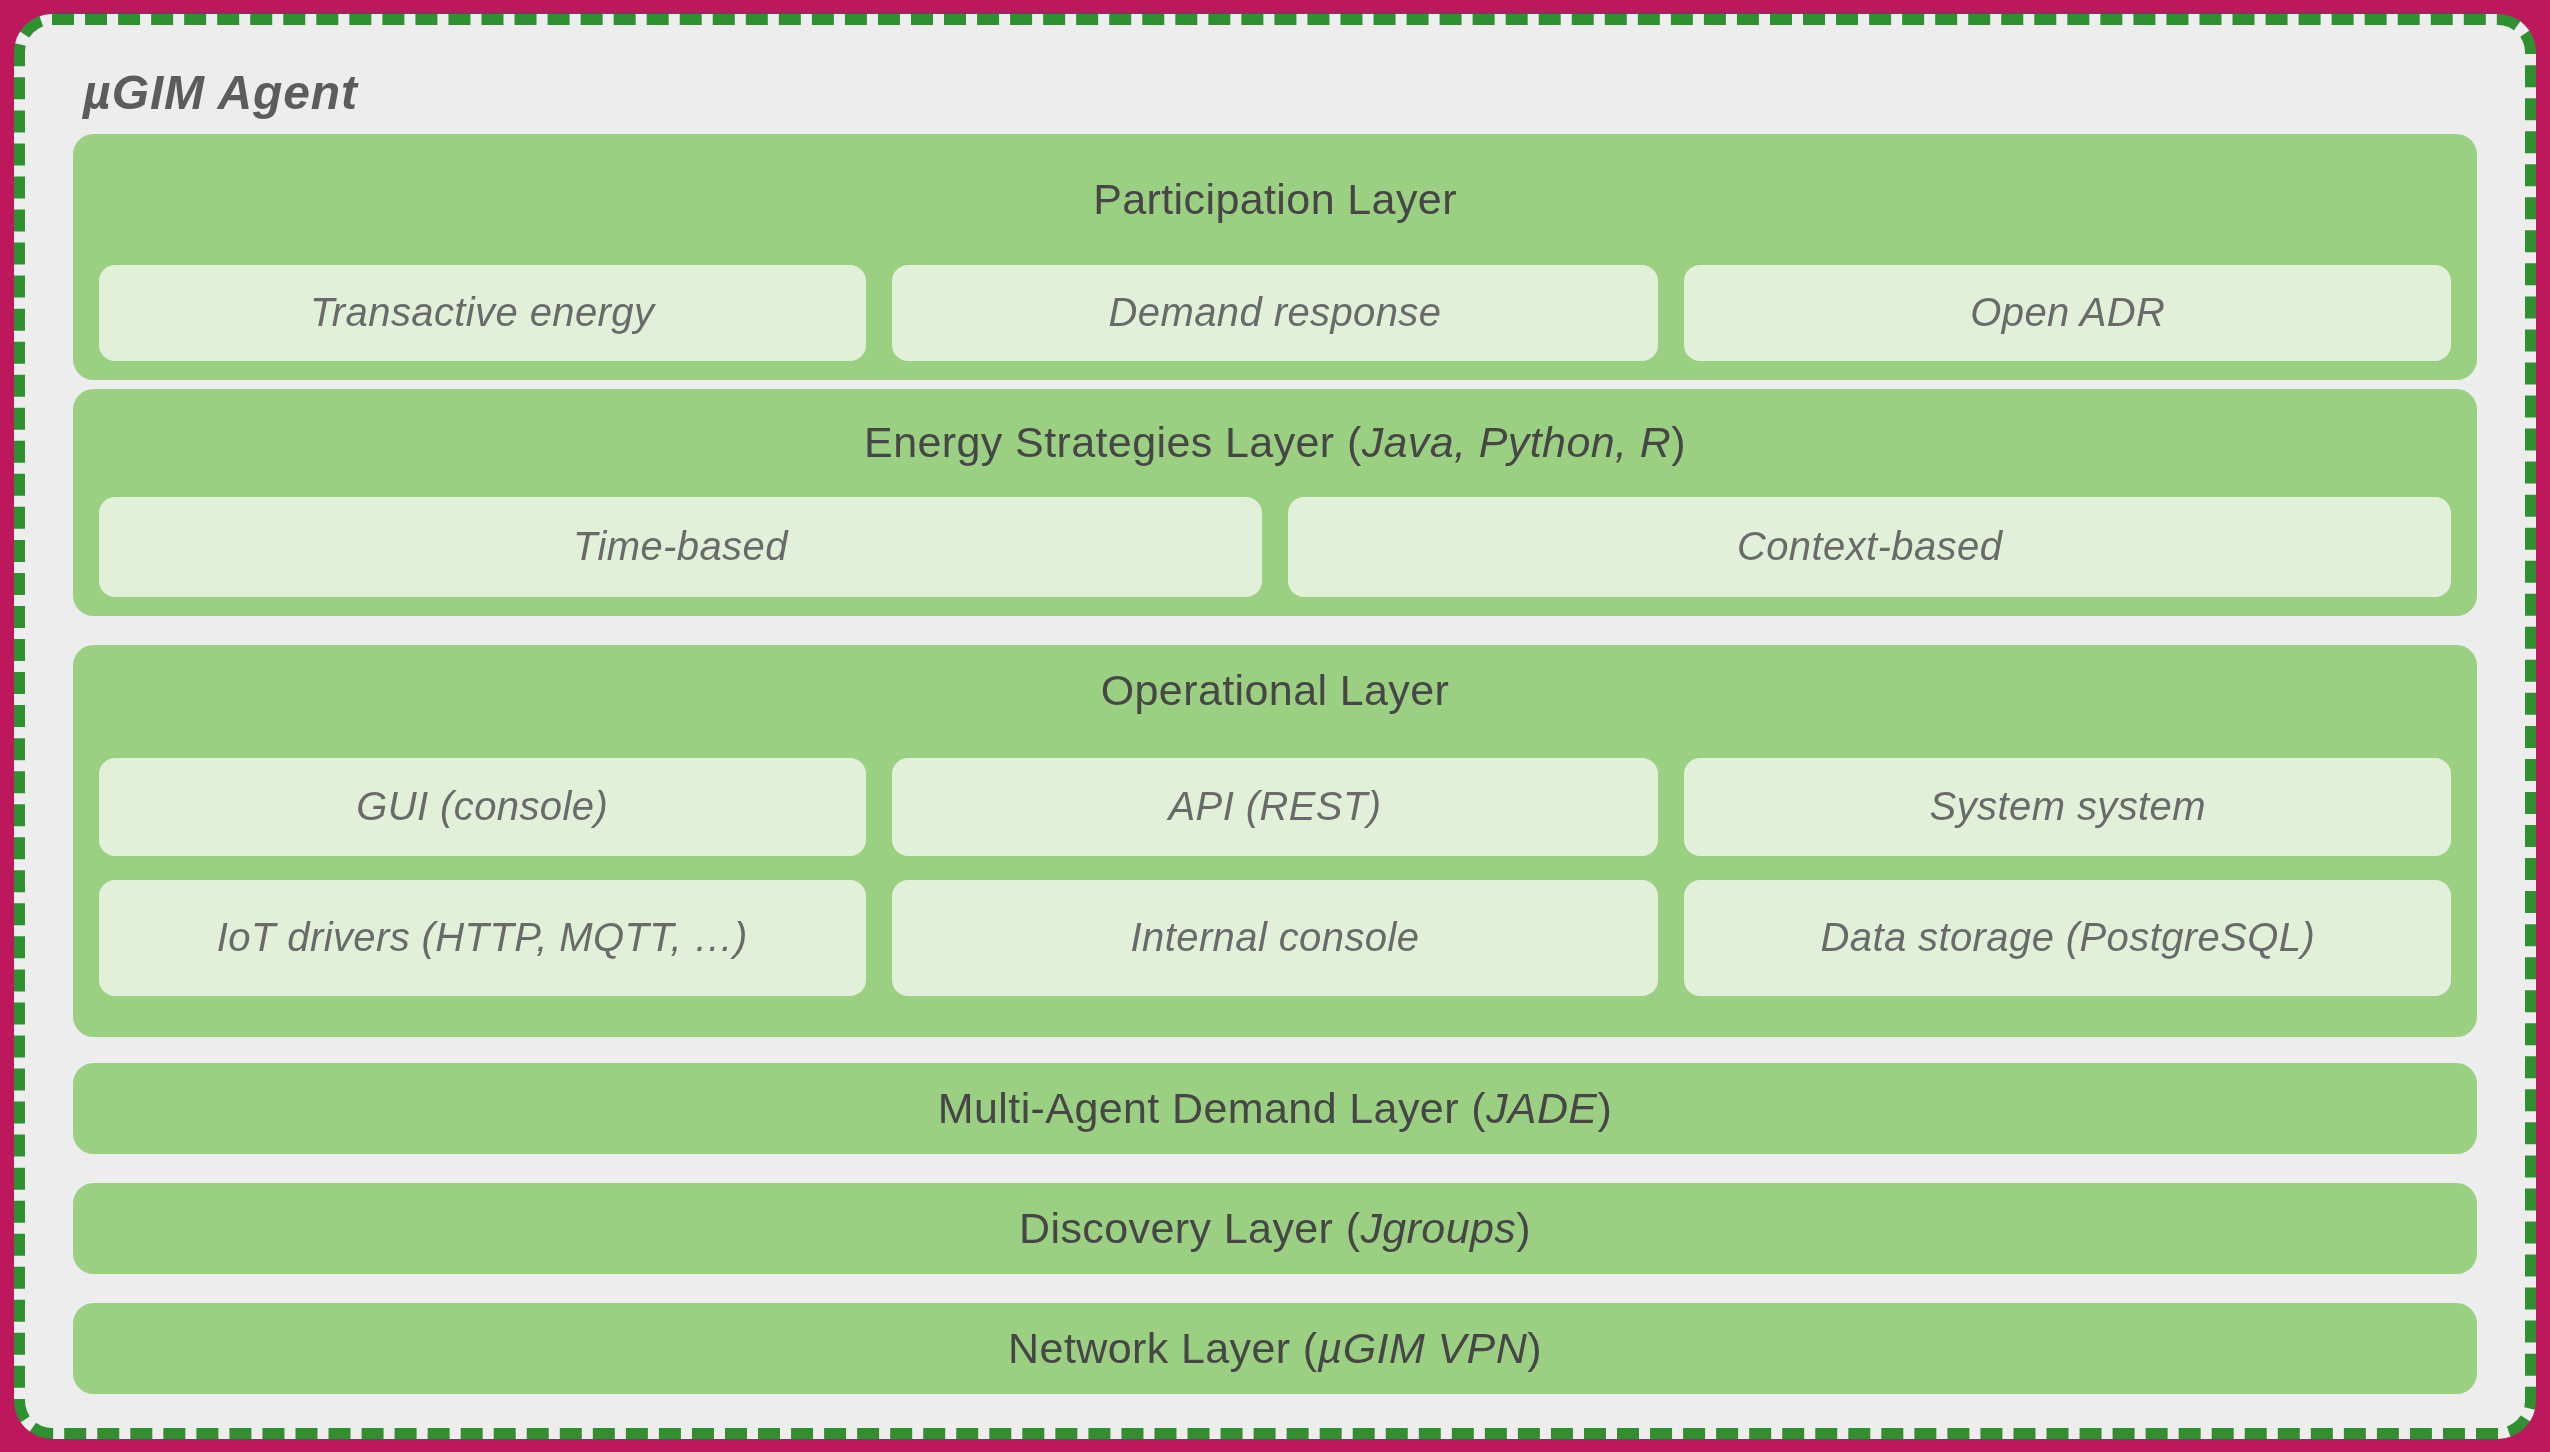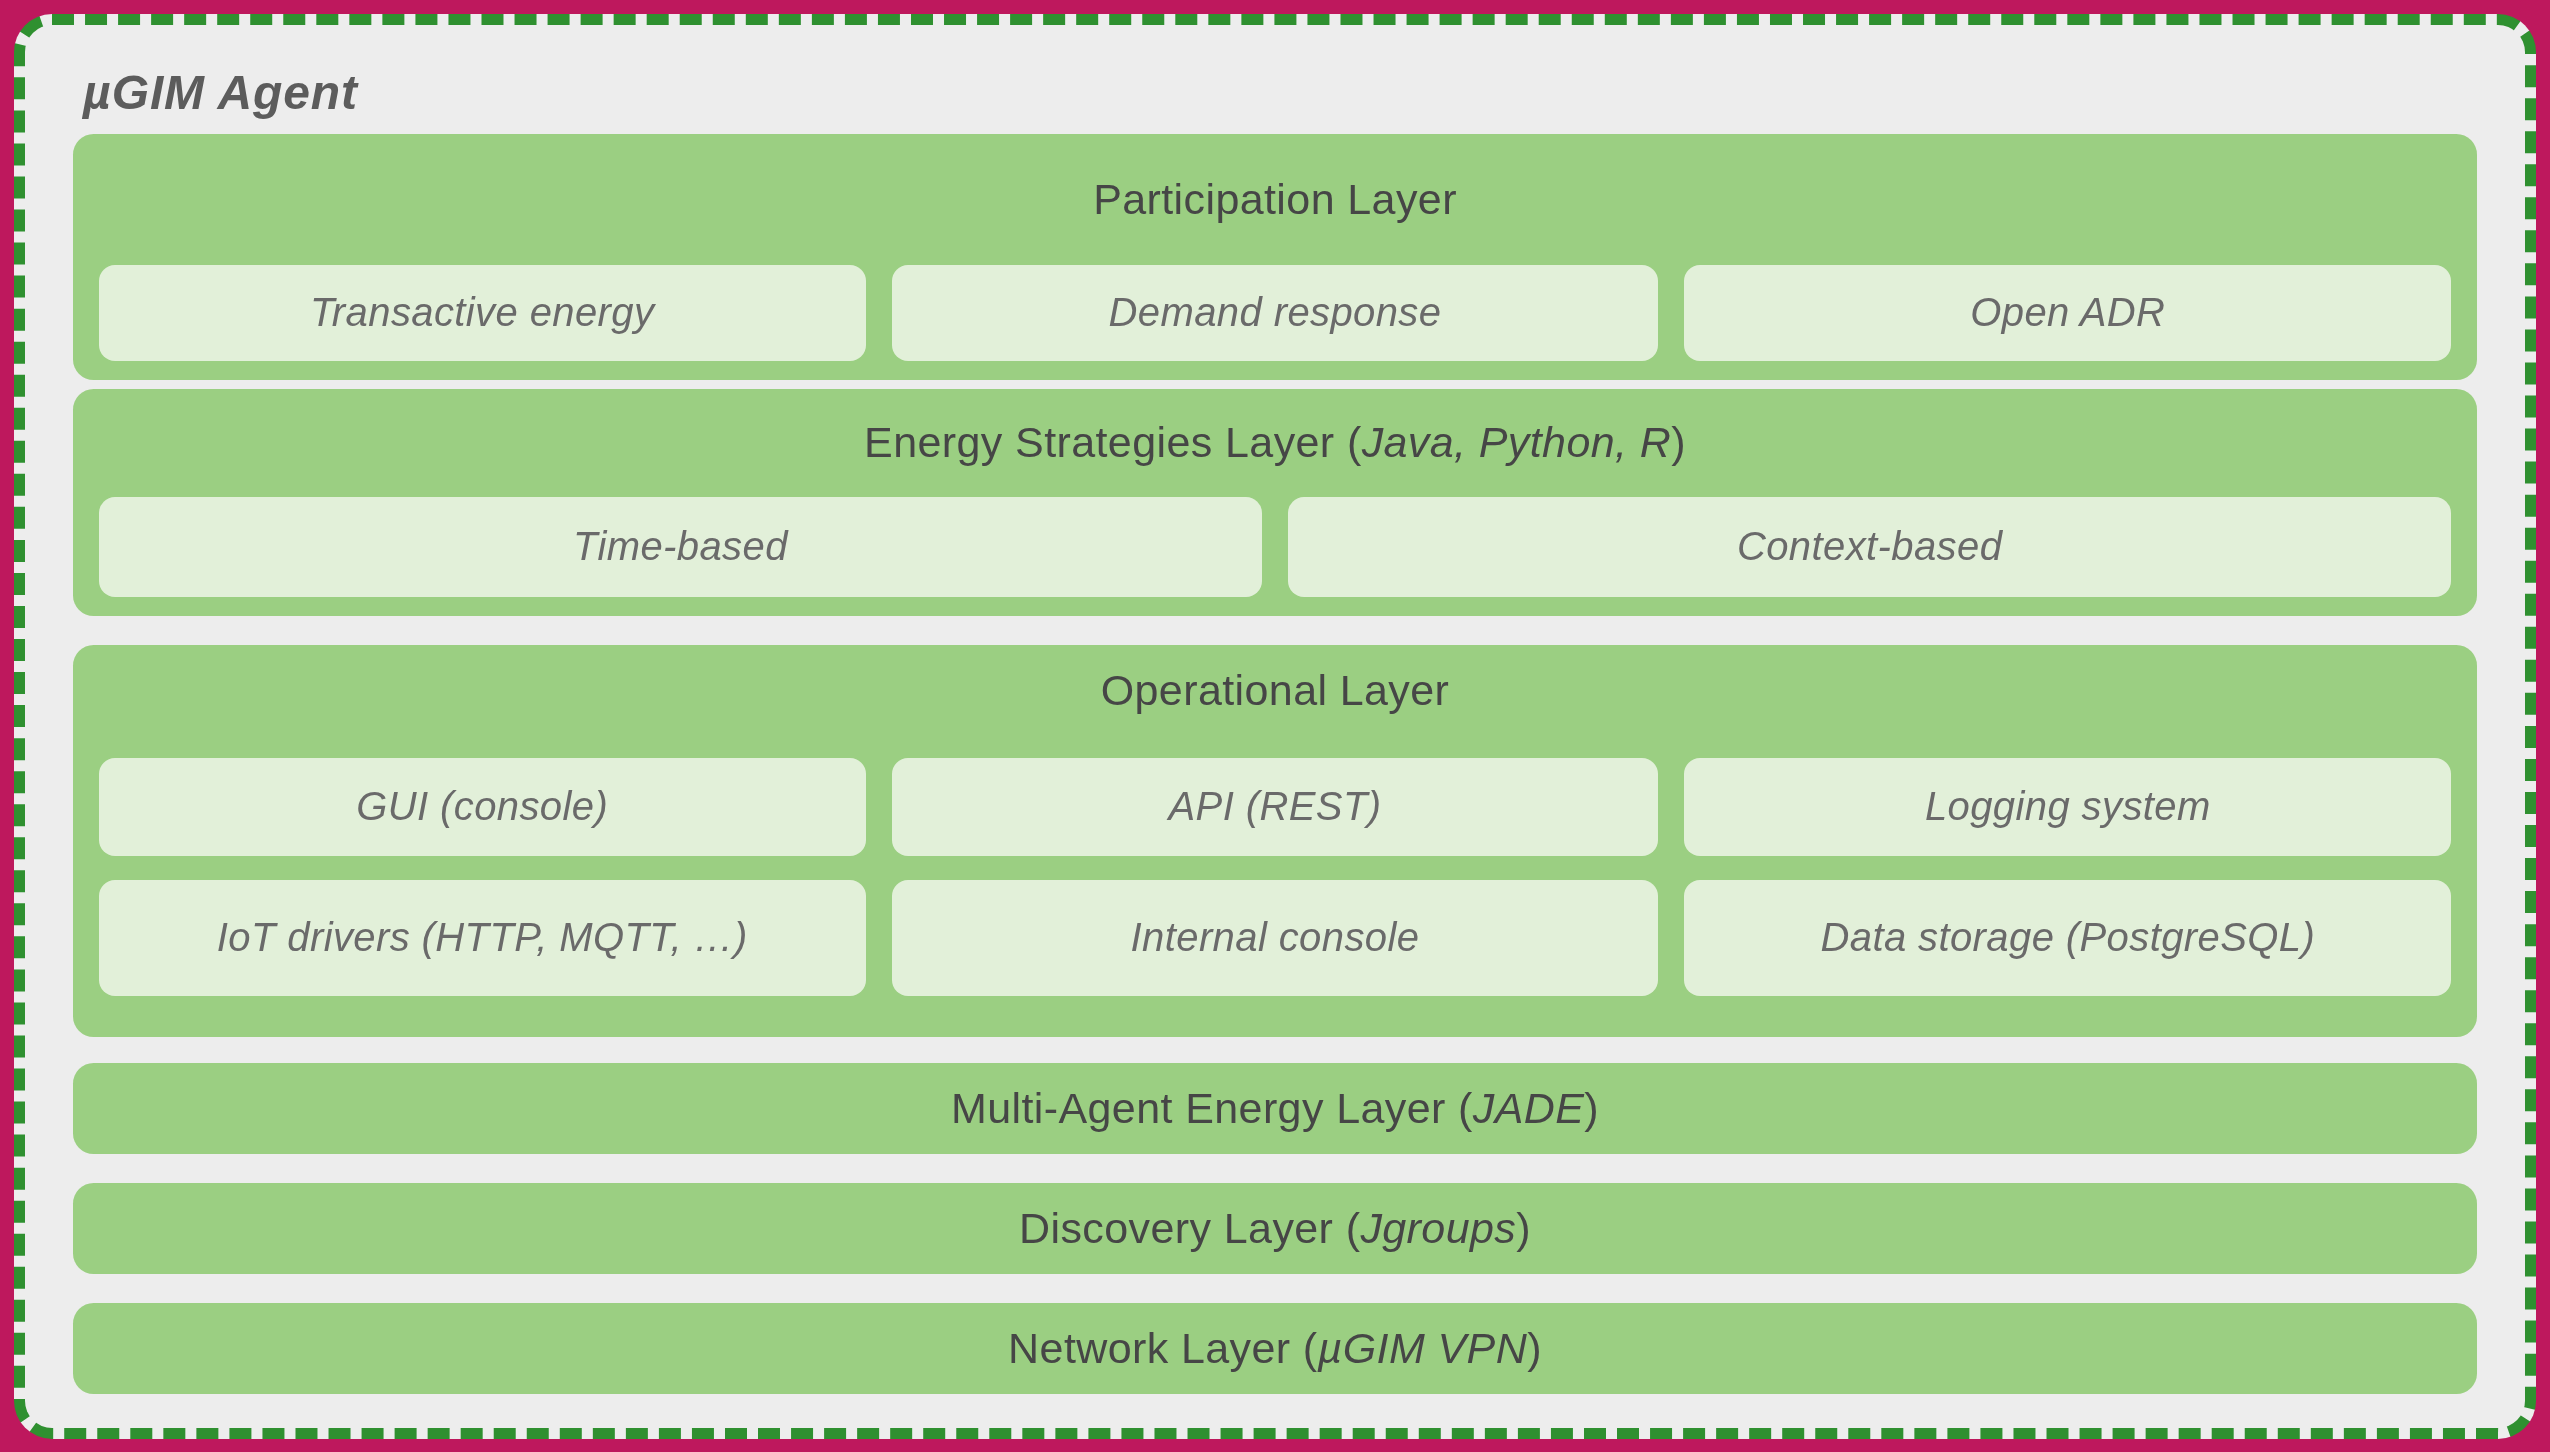--- a/index.html
+++ b/index.html
@@ -113,32 +113,32 @@
       </div>
     </section>
 
     <section class="layer mt-34">
       <div class="layer-header hdr-o">
         <span>Operational Layer</span>
       </div>
       <div class="row row-o1">
         <div class="subbox">GUI (console)</div>
         <div class="subbox">API (REST)</div>
-        <div class="subbox">Logging system</div>
+        <div class="subbox">System system</div>
       </div>
       <div class="row row-o2">
         <div class="subbox">IoT drivers (HTTP, MQTT, …)</div>
         <div class="subbox">Internal console</div>
         <div class="subbox">Data storage (PostgreSQL)</div>
       </div>
     </section>
 
     <section class="layer bar mt-30">
       <div class="layer-header">
-        <span>Multi-Agent Energy Layer (</span>
+        <span>Multi-Agent Demand Layer (</span>
           <span class="em">JADE</span>
           <span>)</span>
       </div>
     </section>
 
     <section class="layer bar mt-34">
       <div class="layer-header">
         <span>Discovery Layer (</span>
           <span class="em">Jgroups</span>
           <span>)</span>

